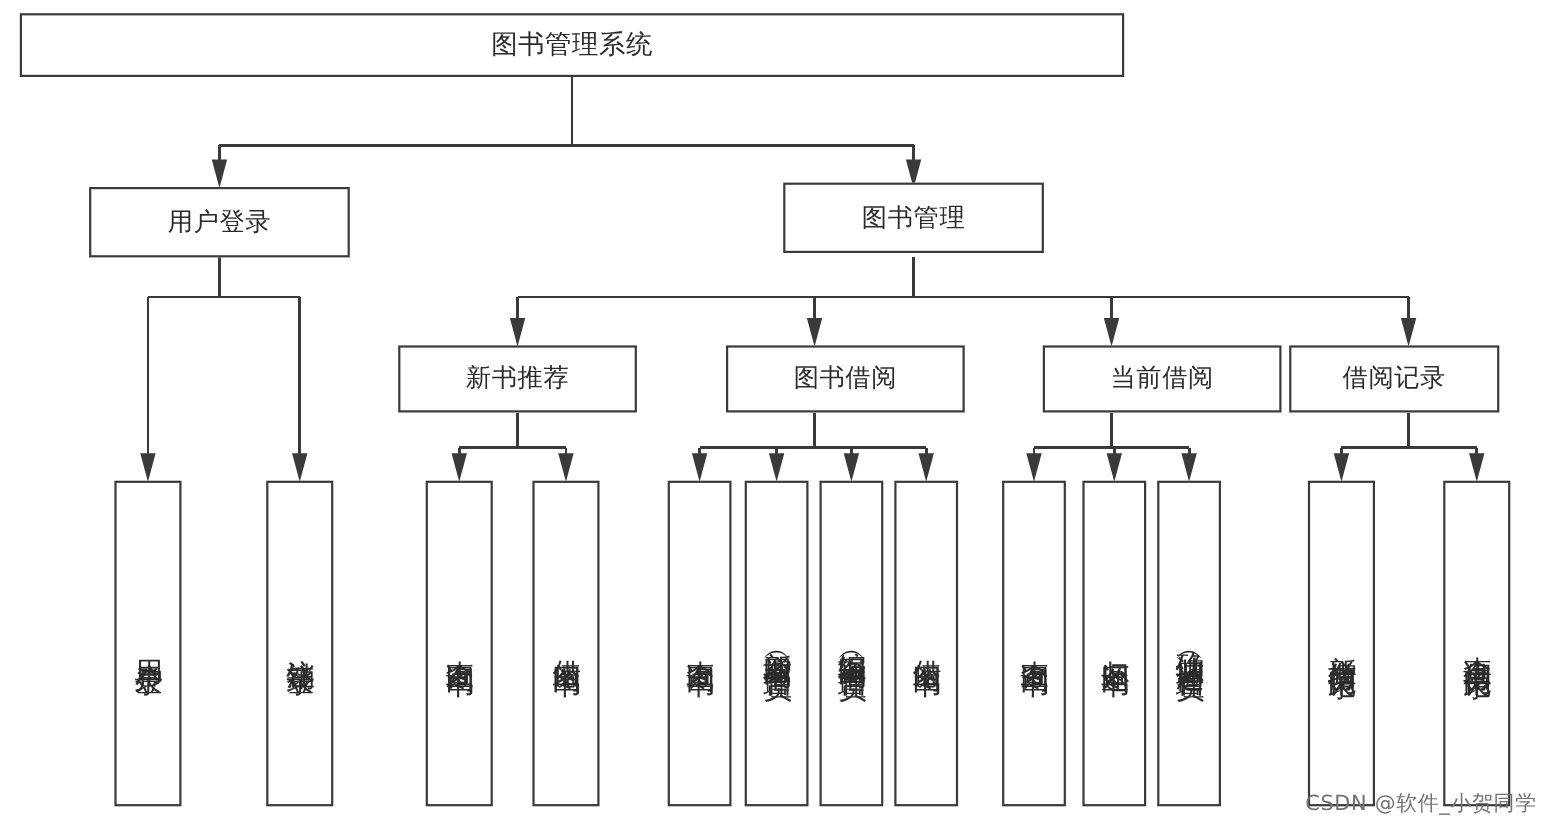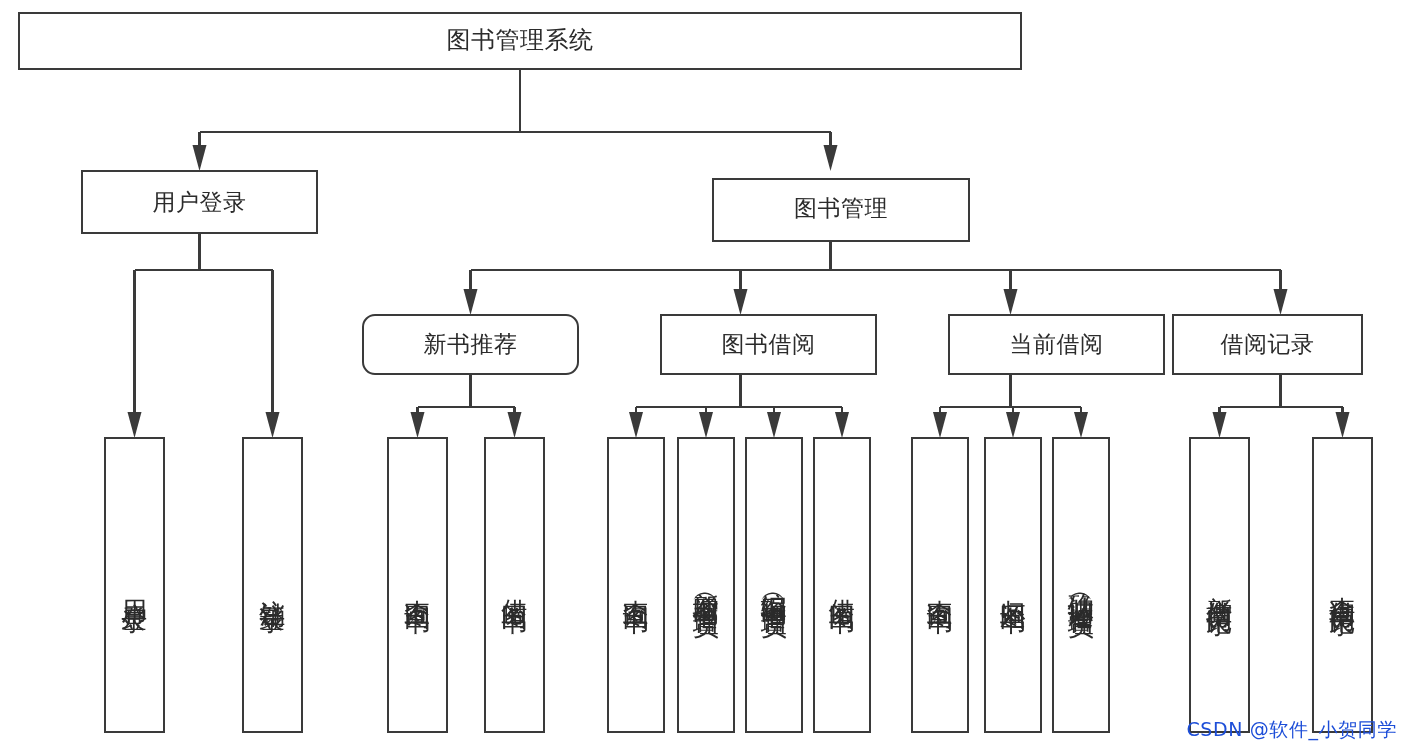--- a/index.html
+++ b/index.html
@@ -58,21 +58,21 @@
     line-height: 1.18;
     letter-spacing: 3px;
     white-space: nowrap;
     max-height: 272px;
   }
   #watermark {
     position: absolute;
     right: 8px;
     bottom: 4px;
     font-size: 19px;
-    color: #1d4ed8;
+    color: #737373;
     letter-spacing: 0.6px;
     user-select: none;
     white-space: nowrap;
   }
 </style>
 </head>
 <body>
 
 <div id="canvas">
   <svg id="edges" viewBox="0 0 1405 747">
@@ -129,24 +129,24 @@
       <line x1="1342.5" y1="407" x2="1342.5" y2="413" stroke="#3a3a3a" stroke-width="2.6" shape-rendering="crispEdges"></line>
       <polygon points="1335.5,412 1349.5,412 1342.5,438" fill="#3a3a3a"></polygon>
     </svg>
   <div id="nodes">
       <div class="node horiz root" style="left: 18px; top: 12px; width: 1004px; height: 58px;">
         <span class="label">图书管理系统</span>
       </div>
       <div class="node horiz" style="left: 81px; top: 170px; width: 237px; height: 64px;">
         <span class="label">用户登录</span>
       </div>
-      <div class="node horiz" style="left: 712px; top: 178px; width: 258px; height: 64px; font-family: Liberation Mono, monospace;">
+      <div class="node horiz" style="left: 712px; top: 166px; width: 237px; height: 64px;">
         <span class="label">图书管理</span>
       </div>
-      <div class="node horiz" style="left: 362px; top: 314px; width: 217px; height: 61px; border-radius: 13px;">
+      <div class="node horiz" style="left: 362px; top: 314px; width: 217px; height: 61px;">
         <span class="label">新书推荐</span>
       </div>
       <div class="node horiz" style="left: 632px; top: 314px; width: 217px; height: 61px; margin-left: 28px;">
         <span class="label">图书借阅</span>
       </div>
       <div class="node horiz" style="left: 902px; top: 314px; width: 217px; height: 61px; margin-left: 46px;">
         <span class="label">当前借阅</span>
       </div>
       <div class="node horiz" style="left: 1172px; top: 314px; width: 191px; height: 61px;">
         <span class="label">借阅记录</span>

